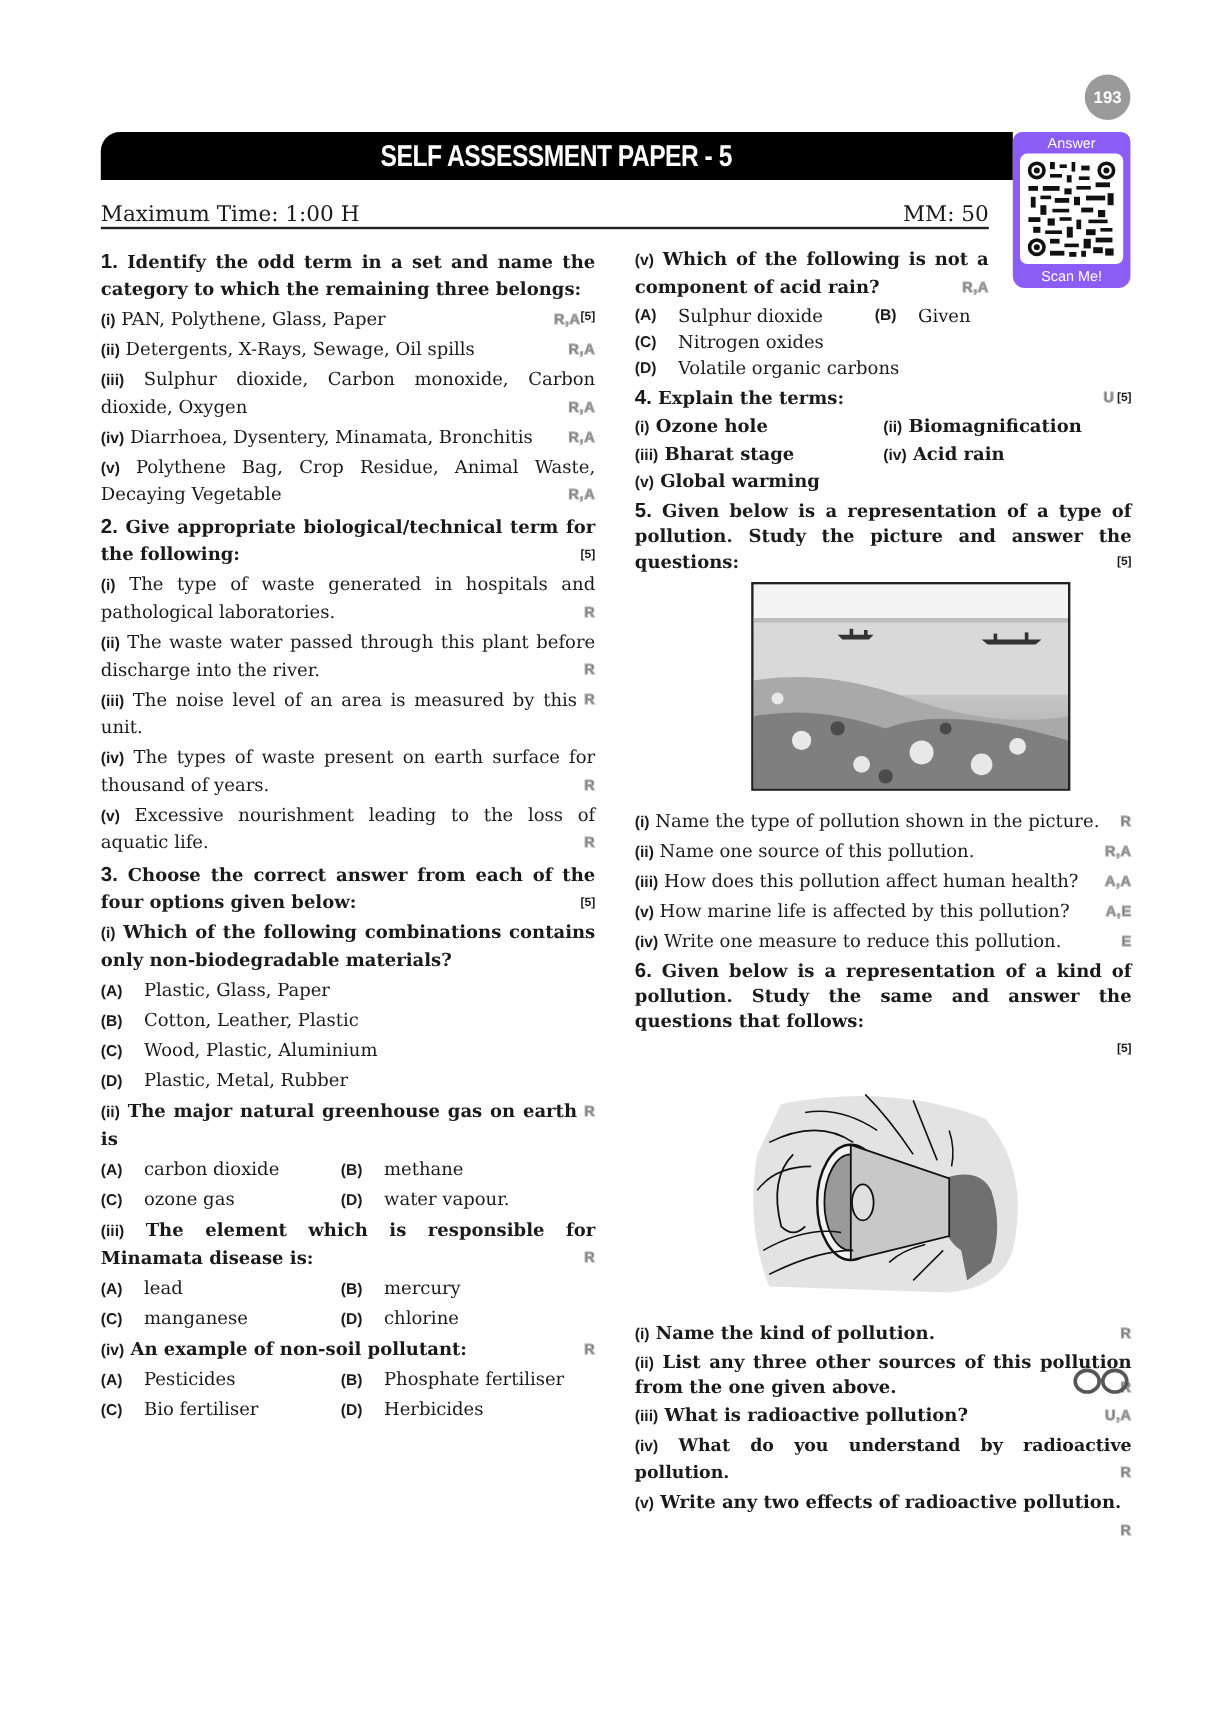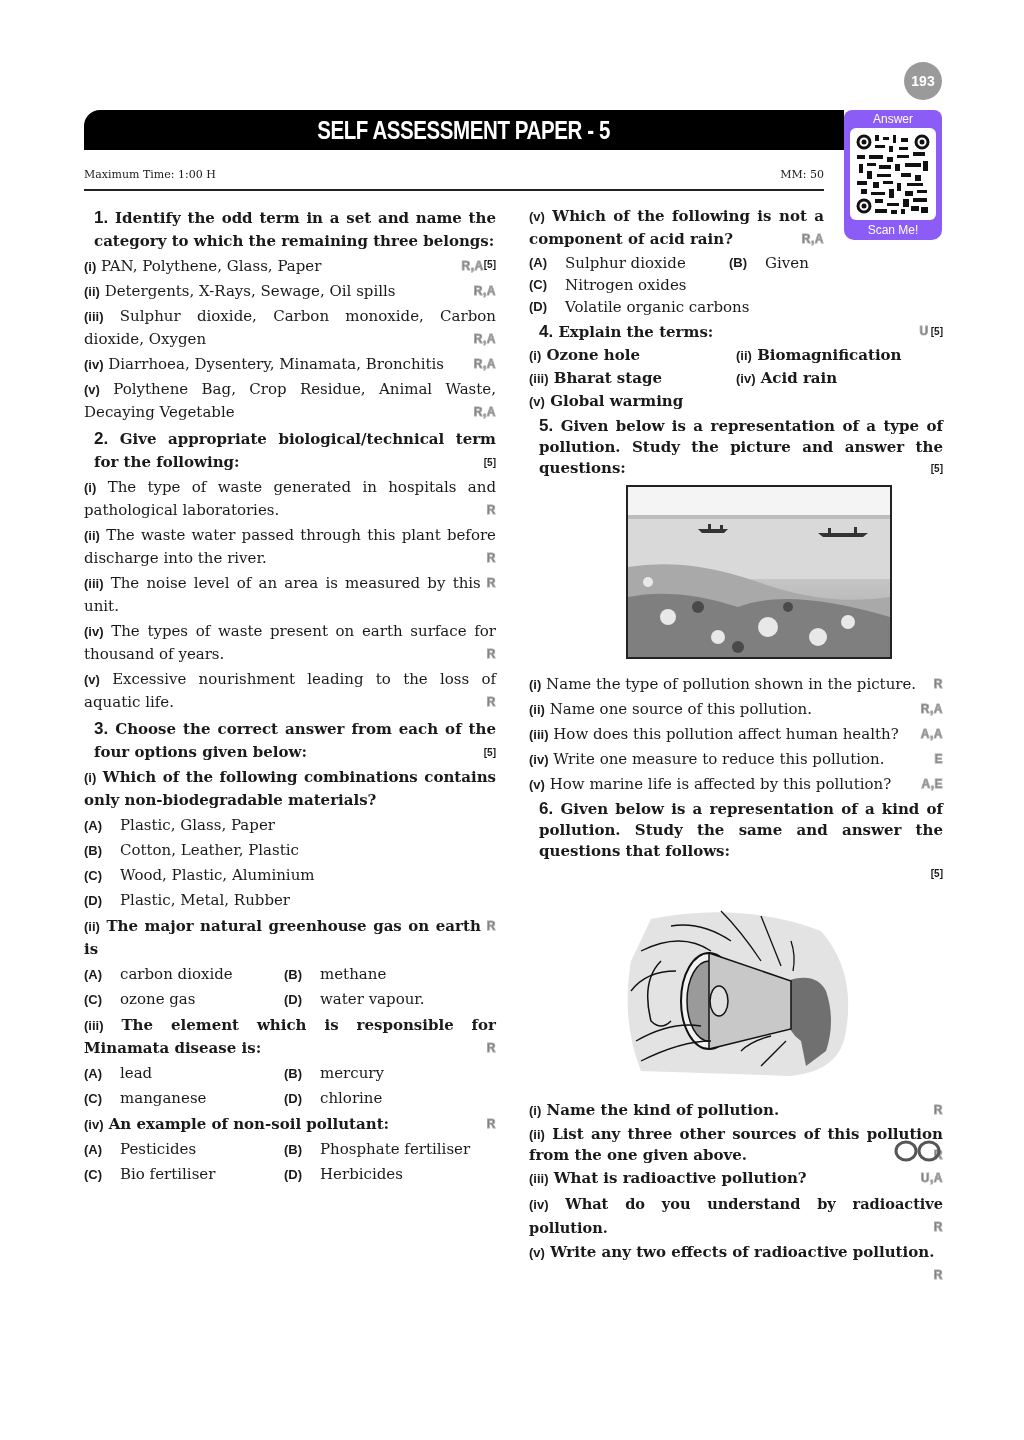--- a/index.html
+++ b/index.html
@@ -21,28 +21,28 @@
     letter-spacing: -0.5px; transform: scaleX(0.82); display: inline-block;
   }
   .qr-card {
     position: absolute; left: 844px; top: 110px; width: 98px; height: 130px; background: #8b5cf6;
     border-radius: 8px 8px 10px 10px;
   }
   .qr-card .ans { color: #fff; font-family: "Liberation Sans", sans-serif; font-size: 12px; text-align: center; margin-top: 2px; }
   .qr-card .qr-box { position: absolute; left: 6px; top: 18px; width: 86px; height: 92px; background: #fff; border-radius: 6px; display:flex; align-items:center; justify-content:center; }
   .qr-card .scan { position: absolute; left: 0; bottom: 3px; width: 100%; text-align: center; color: #fff; font-family: "Liberation Sans", sans-serif; font-weight: normal; font-size: 12px; }
 
-  .meta-row { position: absolute; left: 84px; top: 168px; width: 740px; display: flex; justify-content: space-between; font-size: 11px; align-items: flex-end; }
+  .meta-row { position: absolute; left: 84px; top: 168px; width: 740px; display: flex; justify-content: space-between; font-size: 18px; align-items: flex-end; }
   .meta-rule { position: absolute; left: 84px; top: 189px; width: 740px; height: 2px; background: #222; }
 
   .col { position: absolute; top: 206px; font-size: 15px; line-height: 23px; }
   .col-left { left: 84px; width: 412px; }
   .col-right { left: 529px; width: 414px; top: 205px; }
 
-  .q-head { font-weight: bold; text-align: justify; text-align-last: left; margin-left: 10px; }
+  .q-head { font-weight: bold; text-align: justify; text-align-last: left; }
   .q-num { font-family: "Liberation Sans", sans-serif; font-weight: bold; font-size: 17px; }
   .marks { float: right; font-family: "Liberation Sans", sans-serif; font-weight: bold; font-size: 10px; line-height: 23px; }
   .item { text-align: justify; text-align-last: left; margin-top: 2px; }
   .item-label { font-family: "Liberation Sans", sans-serif; font-weight: bold; font-size: 13px; }
   .item.bold { font-weight: bold; }
 
   .badge {
     float: right; font-family: "Liberation Sans", sans-serif; font-weight: bold; font-size: 12px;
     color: #737373; -webkit-text-stroke: 1px #a8a8a8; letter-spacing: 0.5px; margin-left: 6px;
   }
@@ -316,22 +316,22 @@
         <g fill="#4a4a4a">
             <circle cx="70" cy="120" r="6"></circle>
             <circle cx="160" cy="120" r="5"></circle>
             <circle cx="110" cy="160" r="6"></circle>
           </g>
       </svg>
     </div>
     <div class="item"><span class="item-label">(i)</span> <span>Name the type of pollution shown in the picture.</span><span class="badge">R</span></div>
     <div class="item"><span class="item-label">(ii)</span> <span>Name one source of this pollution.</span><span class="badge">R,A</span></div>
     <div class="item"><span class="item-label">(iii)</span> <span>How does this pollution affect human health?</span><span class="badge">A,A</span></div>
+    <div class="item"><span class="item-label">(v)</span> <span>How marine life is affected by this pollution?</span><span class="badge">A,E</span></div>
     <div class="item"><span class="item-label">(iv)</span> <span>Write one measure to reduce this pollution.</span><span class="badge">E</span></div>
-    <div class="item"><span class="item-label">(v)</span> <span>How marine life is affected by this pollution?</span><span class="badge">A,E</span></div>
   </div>
 
   <div style="margin-top:2px;">
     <div class="q-head" style="line-height:21px;">
       <span class="q-num">6.</span>
       <span>Given below is a representation of a kind of pollution. Study the same and answer the questions that follows:</span>
     </div>
     <div style="text-align:right; line-height:20px;"><span class="marks" style="float:none;">[5]</span></div>
     <div class="figure-noise">
       <svg width="235" height="178" viewBox="0 0 235 178">

